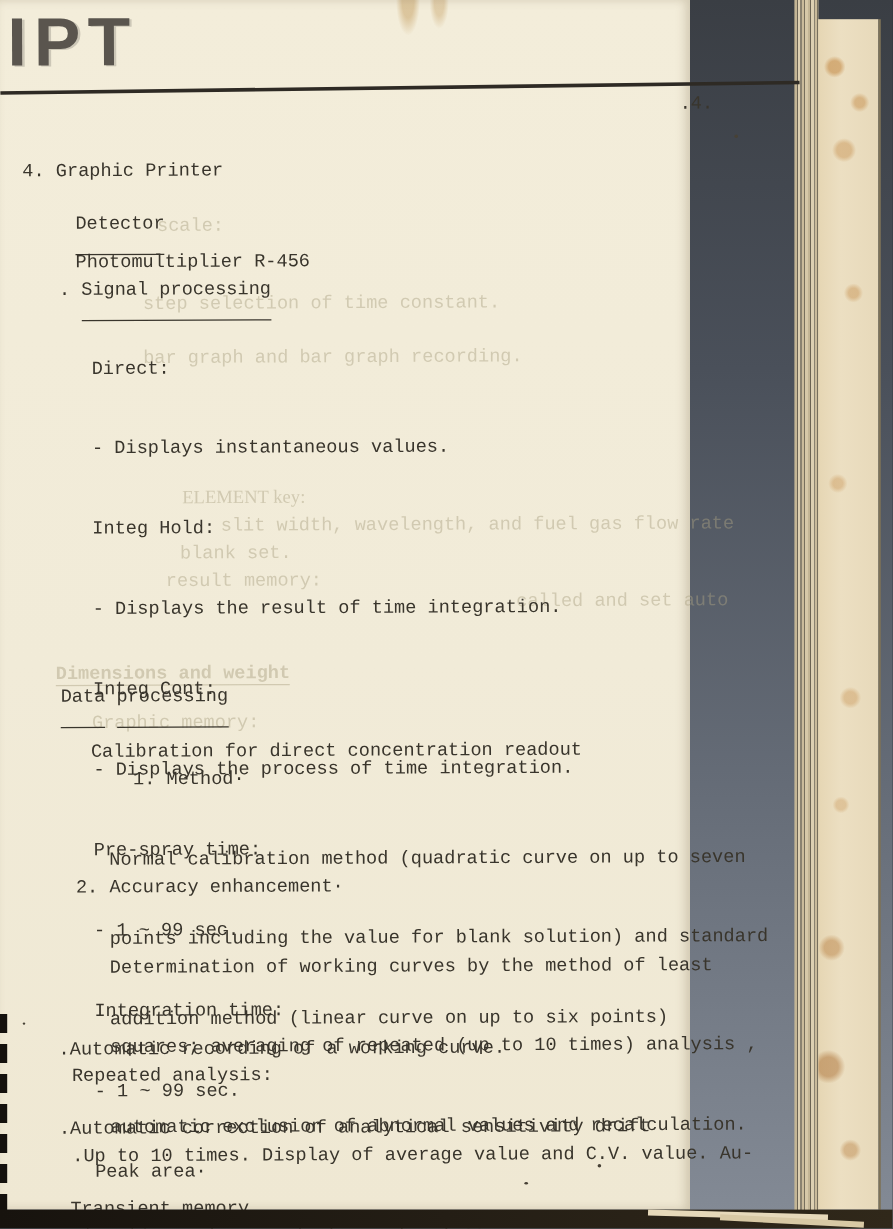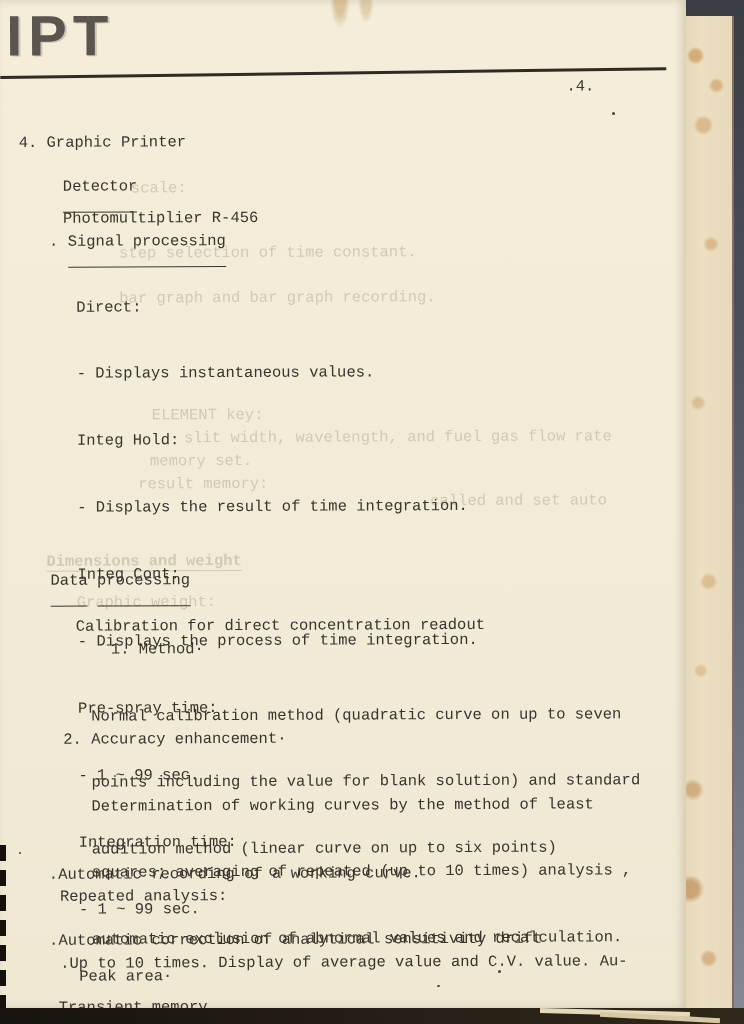--- a/index.html
+++ b/index.html
@@ -27,21 +27,21 @@
     border-top:1px solid #c9b археfff;
   }
   
   .edge-stack {
     position:absolute; left:662px; top:0; width:20px; height:1010px;
     background:repeating-linear-gradient(90deg,
       #c3b595 0 2px,#6b6353 2px 3px,#ddd0b2 3px 5px,#8a8270 5px 6px,
       #cabb9b 6px 8px,#776f5d 8px 9px,#d6c8a8 9px 11px);
   }
   .page {
-    position:absolute; left:0; top:0; width:686px; height:1008px;
+    position:absolute; left:0; top:0; width:575px; height:1008px;
     background:
       radial-gradient(ellipse at 340px 0px, rgba(176,124,44,.35) 0 5px, rgba(176,124,44,0) 10px),
       radial-gradient(ellipse at 366px 2px, rgba(176,124,44,.28) 0 4px, rgba(176,124,44,0) 8px),
       linear-gradient(180deg,#f3edda 0%,#f1ebd8 55%,#efe8d3 100%);
     box-shadow:inset -4px 0 8px rgba(120,105,70,.25);
   }
   .tilt { position:absolute; left:0; top:0; width:666px; height:1008px;
           transform:rotate(-0.25deg); transform-origin:0 0; }
   .logo {
     position:absolute; left:6px; top:2px;
@@ -79,27 +79,27 @@
   <div class="page">
     <div class="tilt">
 
       <div class="logo">IPT</div>
       <div class="rule"></div>
       <div class="t" style="left:566px; top:78px;">.4.</div>
 
       <div class="ghost" style="left:130px; top:180px;">scale:</div>
       <div class="ghost" style="left:118px; top:245px;">step selection of time constant.</div>
       <div class="ghost" style="left:118px; top:290px;">bar graph and bar graph recording.</div>
-      <div class="ghost" style="left:150px; top:407px;">ELEMENT key:</div>
+      <div class="ghost" style="left:150px; top:407px;font-family:Liberation Serif, serif;">ELEMENT key:</div>
       <div class="ghost" style="left:182px; top:430px;">slit width, wavelength, and fuel gas flow rate</div>
-      <div class="ghost" style="left:148px; top:453px;">memory set.</div>
+      <div class="ghost" style="left:148px; top:453px;">blank set.</div>
       <div class="ghost" style="left:136px; top:476px;">result memory:</div>
       <div class="ghost" style="left:428px; top:494px;">called and set auto</div>
       <div class="ghost" style="left:44px;  top:553px;font-weight:bold;"><span class="gul">Dimensions and weight</span></div>
-      <div class="ghost" style="left:74px;  top:594px;">Graphic weight:</div>
+      <div class="ghost" style="left:74px;  top:594px;">Graphic memory:</div>
 
       <div class="t" style="left:18px; top:132px;">4. Graphic Printer</div>
 
       <div class="t" style="left:62px; top:176px;"><span class="ul">Detector</span></div>
       <div class="t" style="left:62px; top:208px;">Photomultiplier R-456</div>
 
       <div class="t" style="left:48px; top:231px;"><span>. </span><span class="ul">Signal processing</span></div>
 
       <div class="t" style="left:75px; top:252px;">
         <div>Direct:</div>

